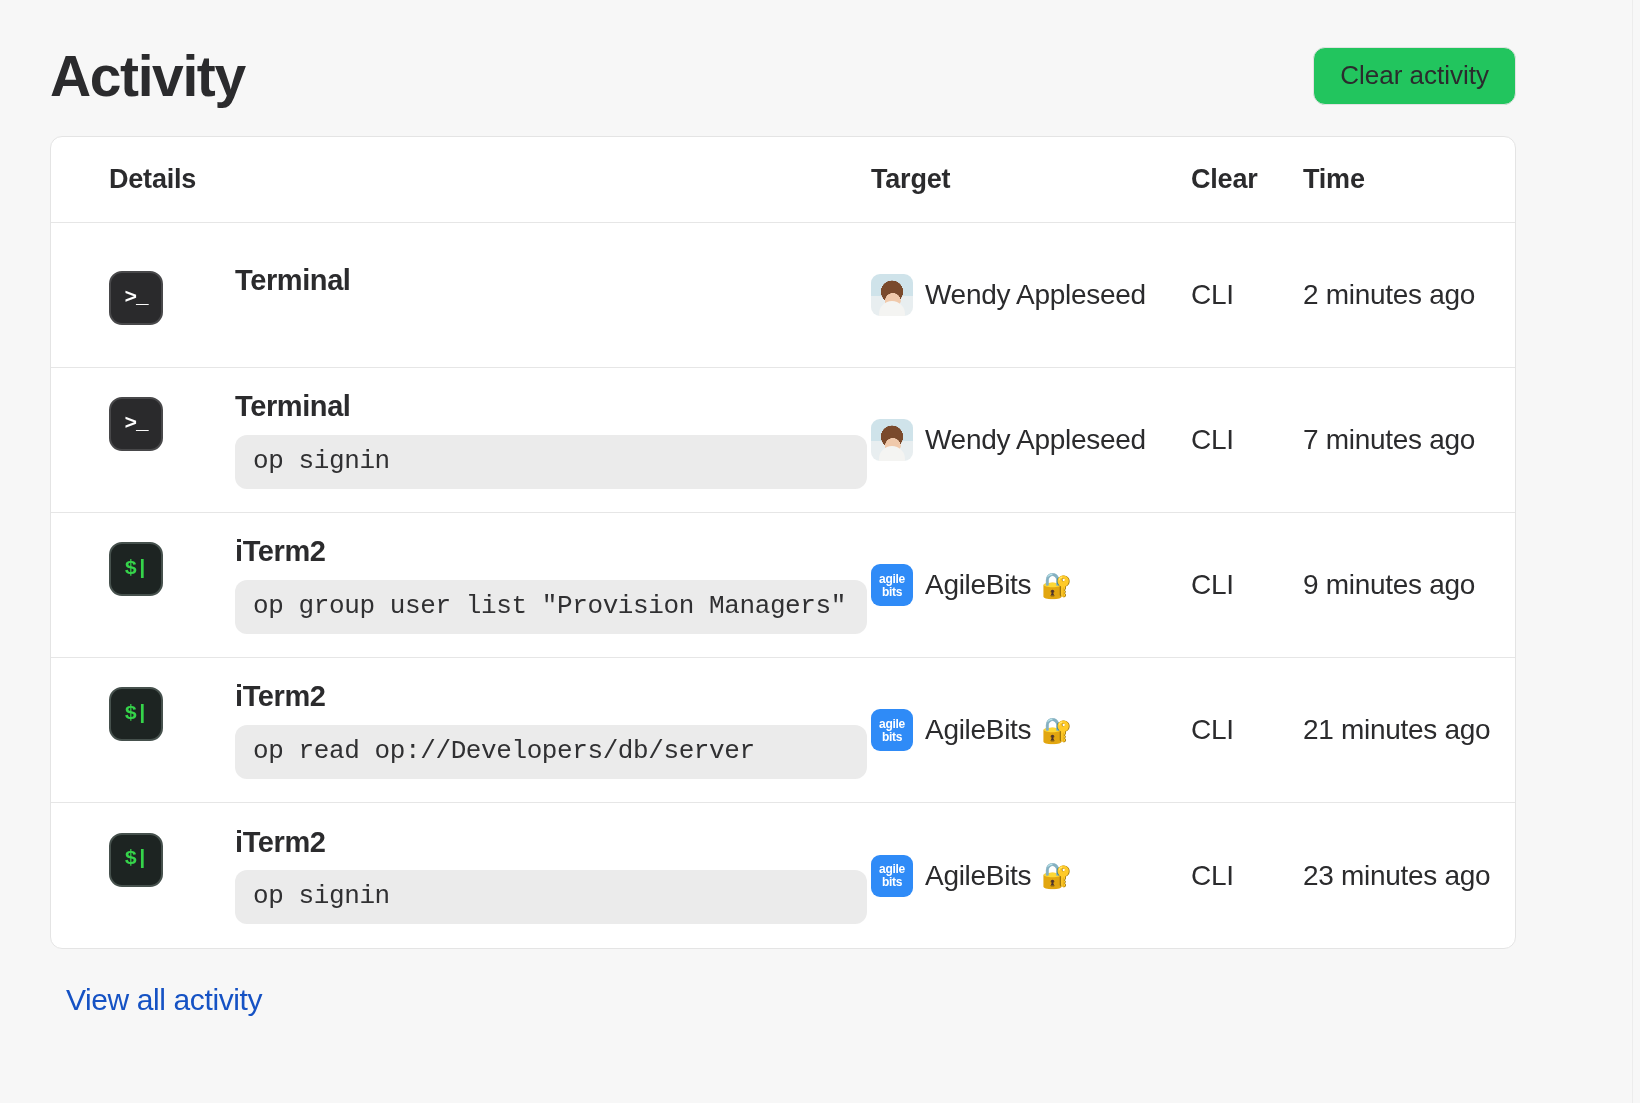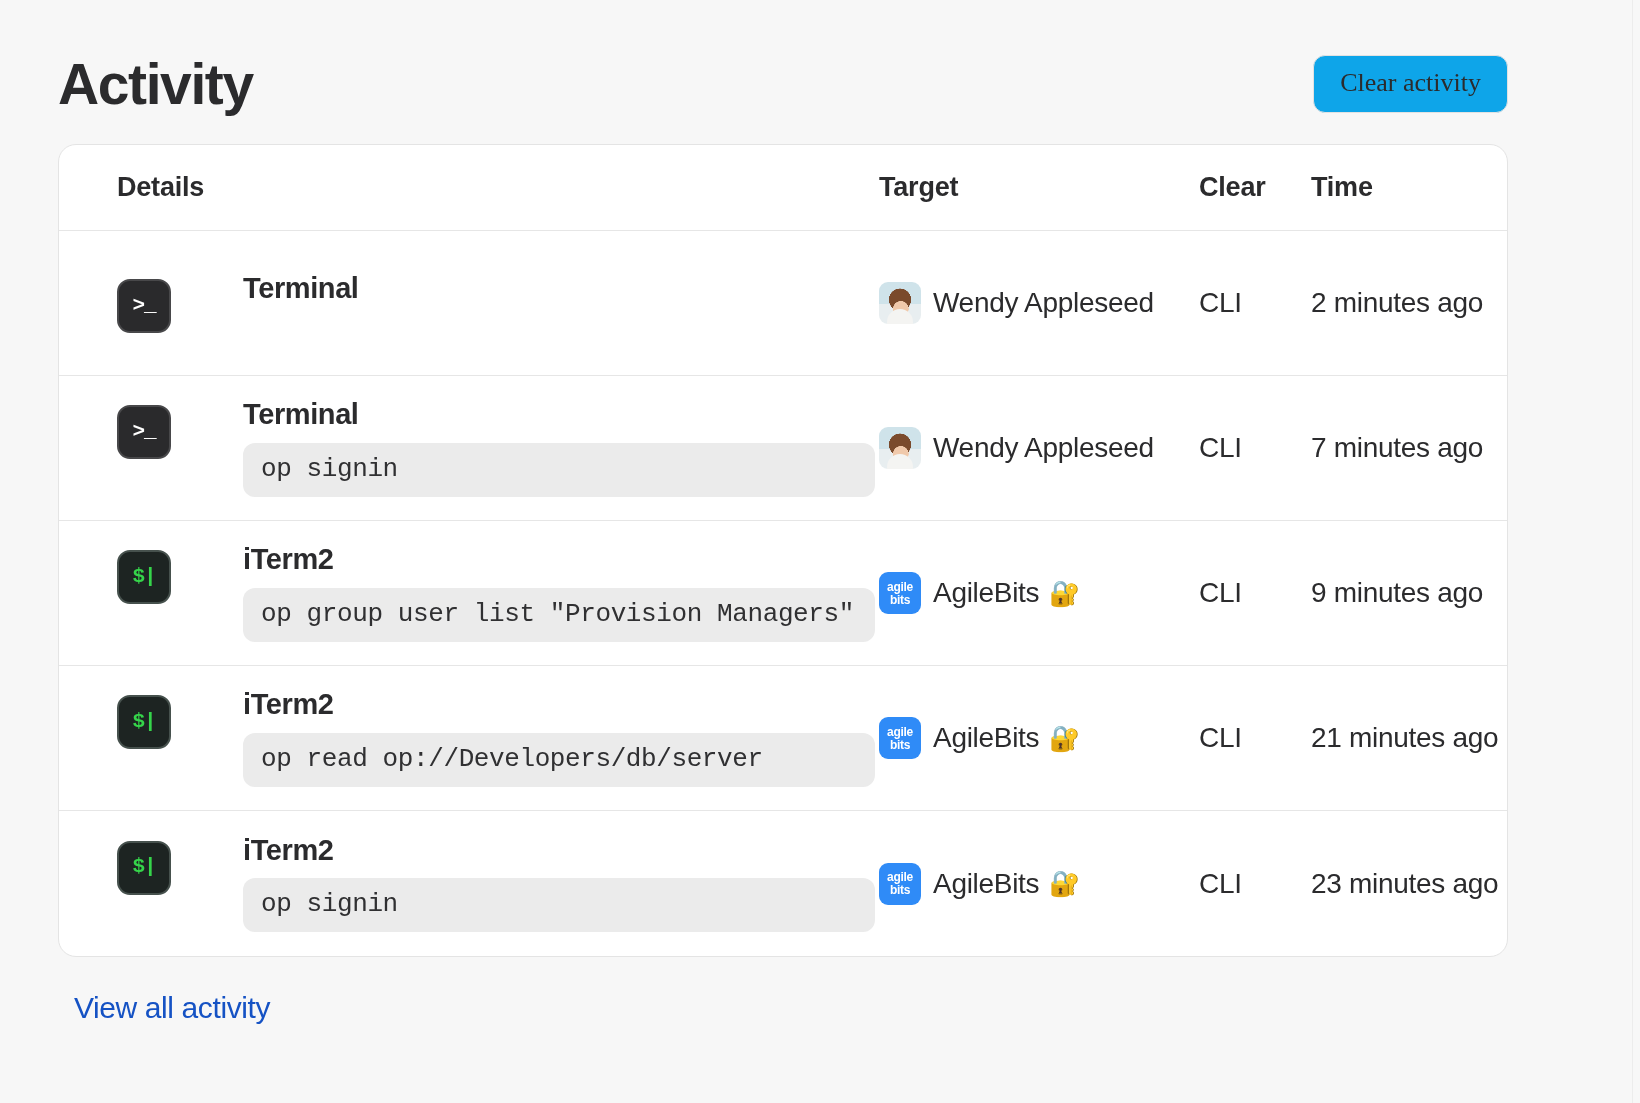--- a/index.html
+++ b/index.html
@@ -9,21 +9,21 @@
     height: 1103px;
     background: #f7f7f7;
     font-family: "Liberation Sans", sans-serif;
     -webkit-font-smoothing: antialiased;
   }
 
   .page {
     position: relative;
     width: 1640px;
     height: 1103px;
-    padding: 8px;
+    padding: 0;
     overflow: hidden;
   }
 
   
   .header {
     display: flex;
     align-items: center;
     justify-content: space-between;
     padding: 34px 124px 0 50px;
     height: 118px;
@@ -31,38 +31,38 @@
 
   .page-title {
     font-size: 57px;
     font-weight: 700;
     letter-spacing: -1.4px;
     color: #2b2b2d;
     line-height: 1;
   }
 
   .clear-activity-btn {
-    font-family: Liberation Serif, serif;
+    font-family: Liberation Sans, sans-serif;
     font-size: 26px;
     color: #2b2b2d;
-    background: #0ea5e9;
+    background: #22c55e;
     border: 1.6px solid #e2e2e2;
     border-radius: 12px;
     padding: 14px 26px 16px;
     cursor: pointer;
     line-height: 1;
     white-space: nowrap;
   }
 
   
   .activity-card {
     margin: 18px 124px 0 50px;
     background: #ffffff;
     border: 1.5px solid #e4e4e4;
-    border-radius: 18px;
+    border-radius: 12px;
     overflow: hidden;
   }
 
   .table { width: 100%; }
 
   .thead {
     display: flex;
     align-items: center;
     height: 86px;
     border-bottom: 1.5px solid #e6e6e6;

